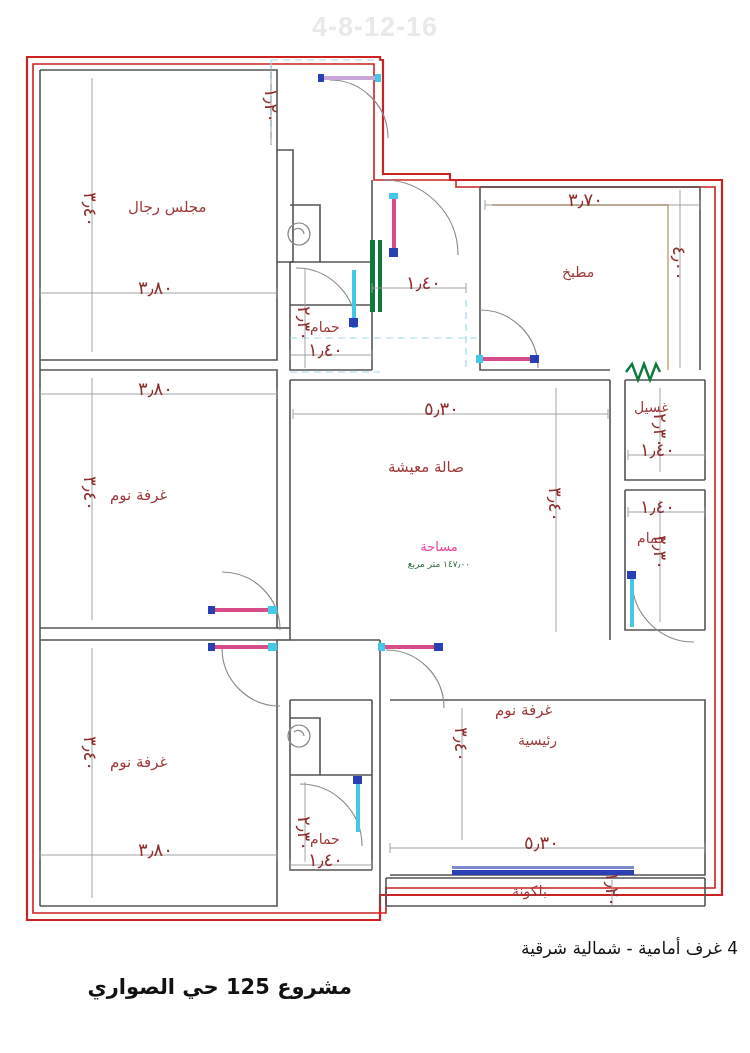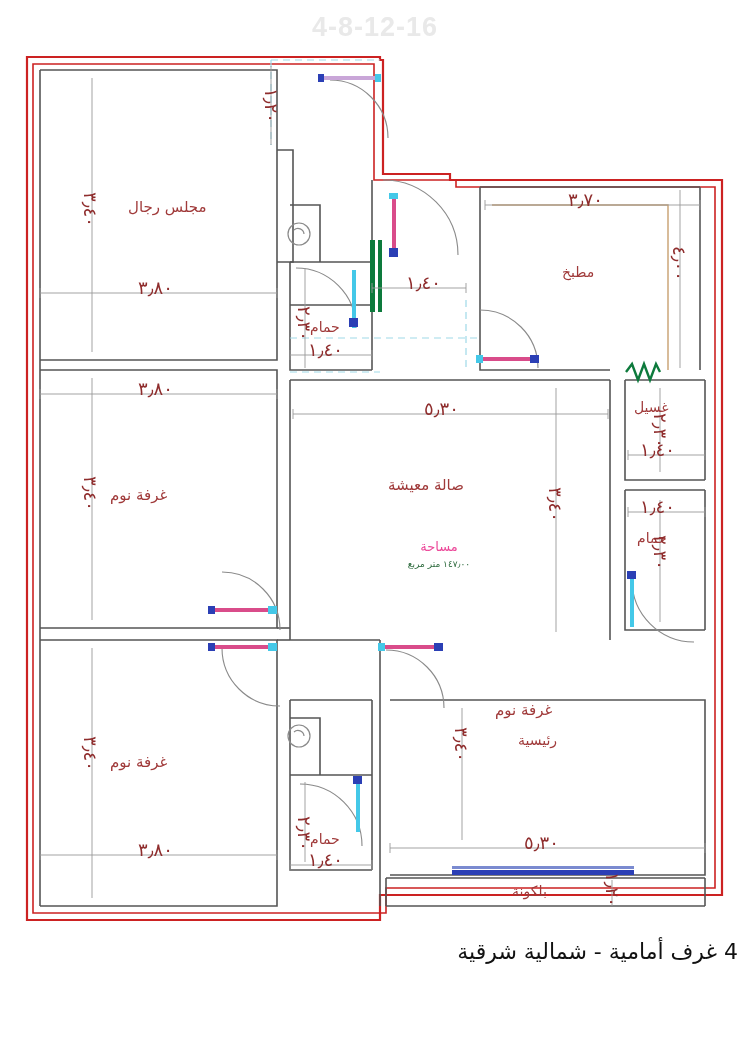--- a/index.html
+++ b/index.html
@@ -47,21 +47,21 @@
   }
   .caption .project{
     position:absolute;right:398px;top:45px;
     font-size:21px;font-weight:bold;color:#111;
     font-family:"DejaVu Sans","Liberation Sans",sans-serif;
     white-space:nowrap;direction:rtl;
   }
   .caption .info{
     position:absolute;right:12px;top:5px;
     text-align:left;direction:rtl;
-    font-size:22px;color:#111;line-height:1.55;
+    font-size:17px;color:#111;line-height:1.55;
     font-family:"DejaVu Sans","Liberation Sans",sans-serif;
   }
   .caption .info div{white-space:nowrap;}
 </style>
 </head>
 <body>
 
 <div id="stage">
 
   <div class="watermark">4-8-12-16</div>
@@ -278,21 +278,21 @@
           <path d="M271,66 L271,145"></path>
 
           <path d="M612,880 L612,906"></path>
         </g>
       </g>
     </svg>
 
     <div class="lbl room" style="left:128px;top:200px;">مجلس رجال</div>
     <div class="lbl room" style="left:110px;top:488px;">غرفة نوم</div>
     <div class="lbl room" style="left:110px;top:755px;">غرفة نوم</div>
-    <div class="lbl room" style="left:388px;top:478px;text-align:right;">صالة معيشة</div>
+    <div class="lbl room" style="left:388px;top:460px;text-align:right;">صالة معيشة</div>
     <div class="lbl room small" style="left:562px;top:265px;">مطبخ</div>
     <div class="lbl room" style="left:495px;top:703px;">غرفة نوم</div>
     <div class="lbl room small" style="left:518px;top:733px;">رئيسية</div>
     <div class="lbl room small" style="left:310px;top:320px;">حمام</div>
     <div class="lbl room small" style="left:310px;top:832px;">حمام</div>
     <div class="lbl room small" style="left:637px;top:531px;">حمام</div>
     <div class="lbl room small" style="left:634px;top:400px;text-align:right;">غسيل</div>
     <div class="lbl room small" style="left:512px;top:884px;">بلكونة</div>
 
     <div class="lbl area-lbl" style="left:404px;top:540px;width:70px;">مساحة</div>
@@ -318,18 +318,19 @@
     <div class="lbl dim rot" style="left:451px;top:727px;">٣٫٤٠</div>
     <div class="lbl dim rot" style="left:294px;top:306px;">٢٫٣٠</div>
     <div class="lbl dim rot" style="left:294px;top:816px;">٢٫٣٠</div>
     <div class="lbl dim rot" style="left:650px;top:535px;">٢٫٣٠</div>
     <div class="lbl dim rot" style="left:650px;top:413px;">٢٫٣٠</div>
     <div class="lbl dim rot" style="left:261px;top:88px;">١٫٢٠</div>
     <div class="lbl dim rot" style="left:602px;top:872px;">١٫٢٠</div>
   </div>
 
   <div class="caption">
+    <div class="project">مشروع 125 حي الصواري</div>
     <div class="info">
       <div>4 غرف أمامية - شمالية شرقية</div>
     </div>
   </div>
 
 </div>
 
 </body></html>

